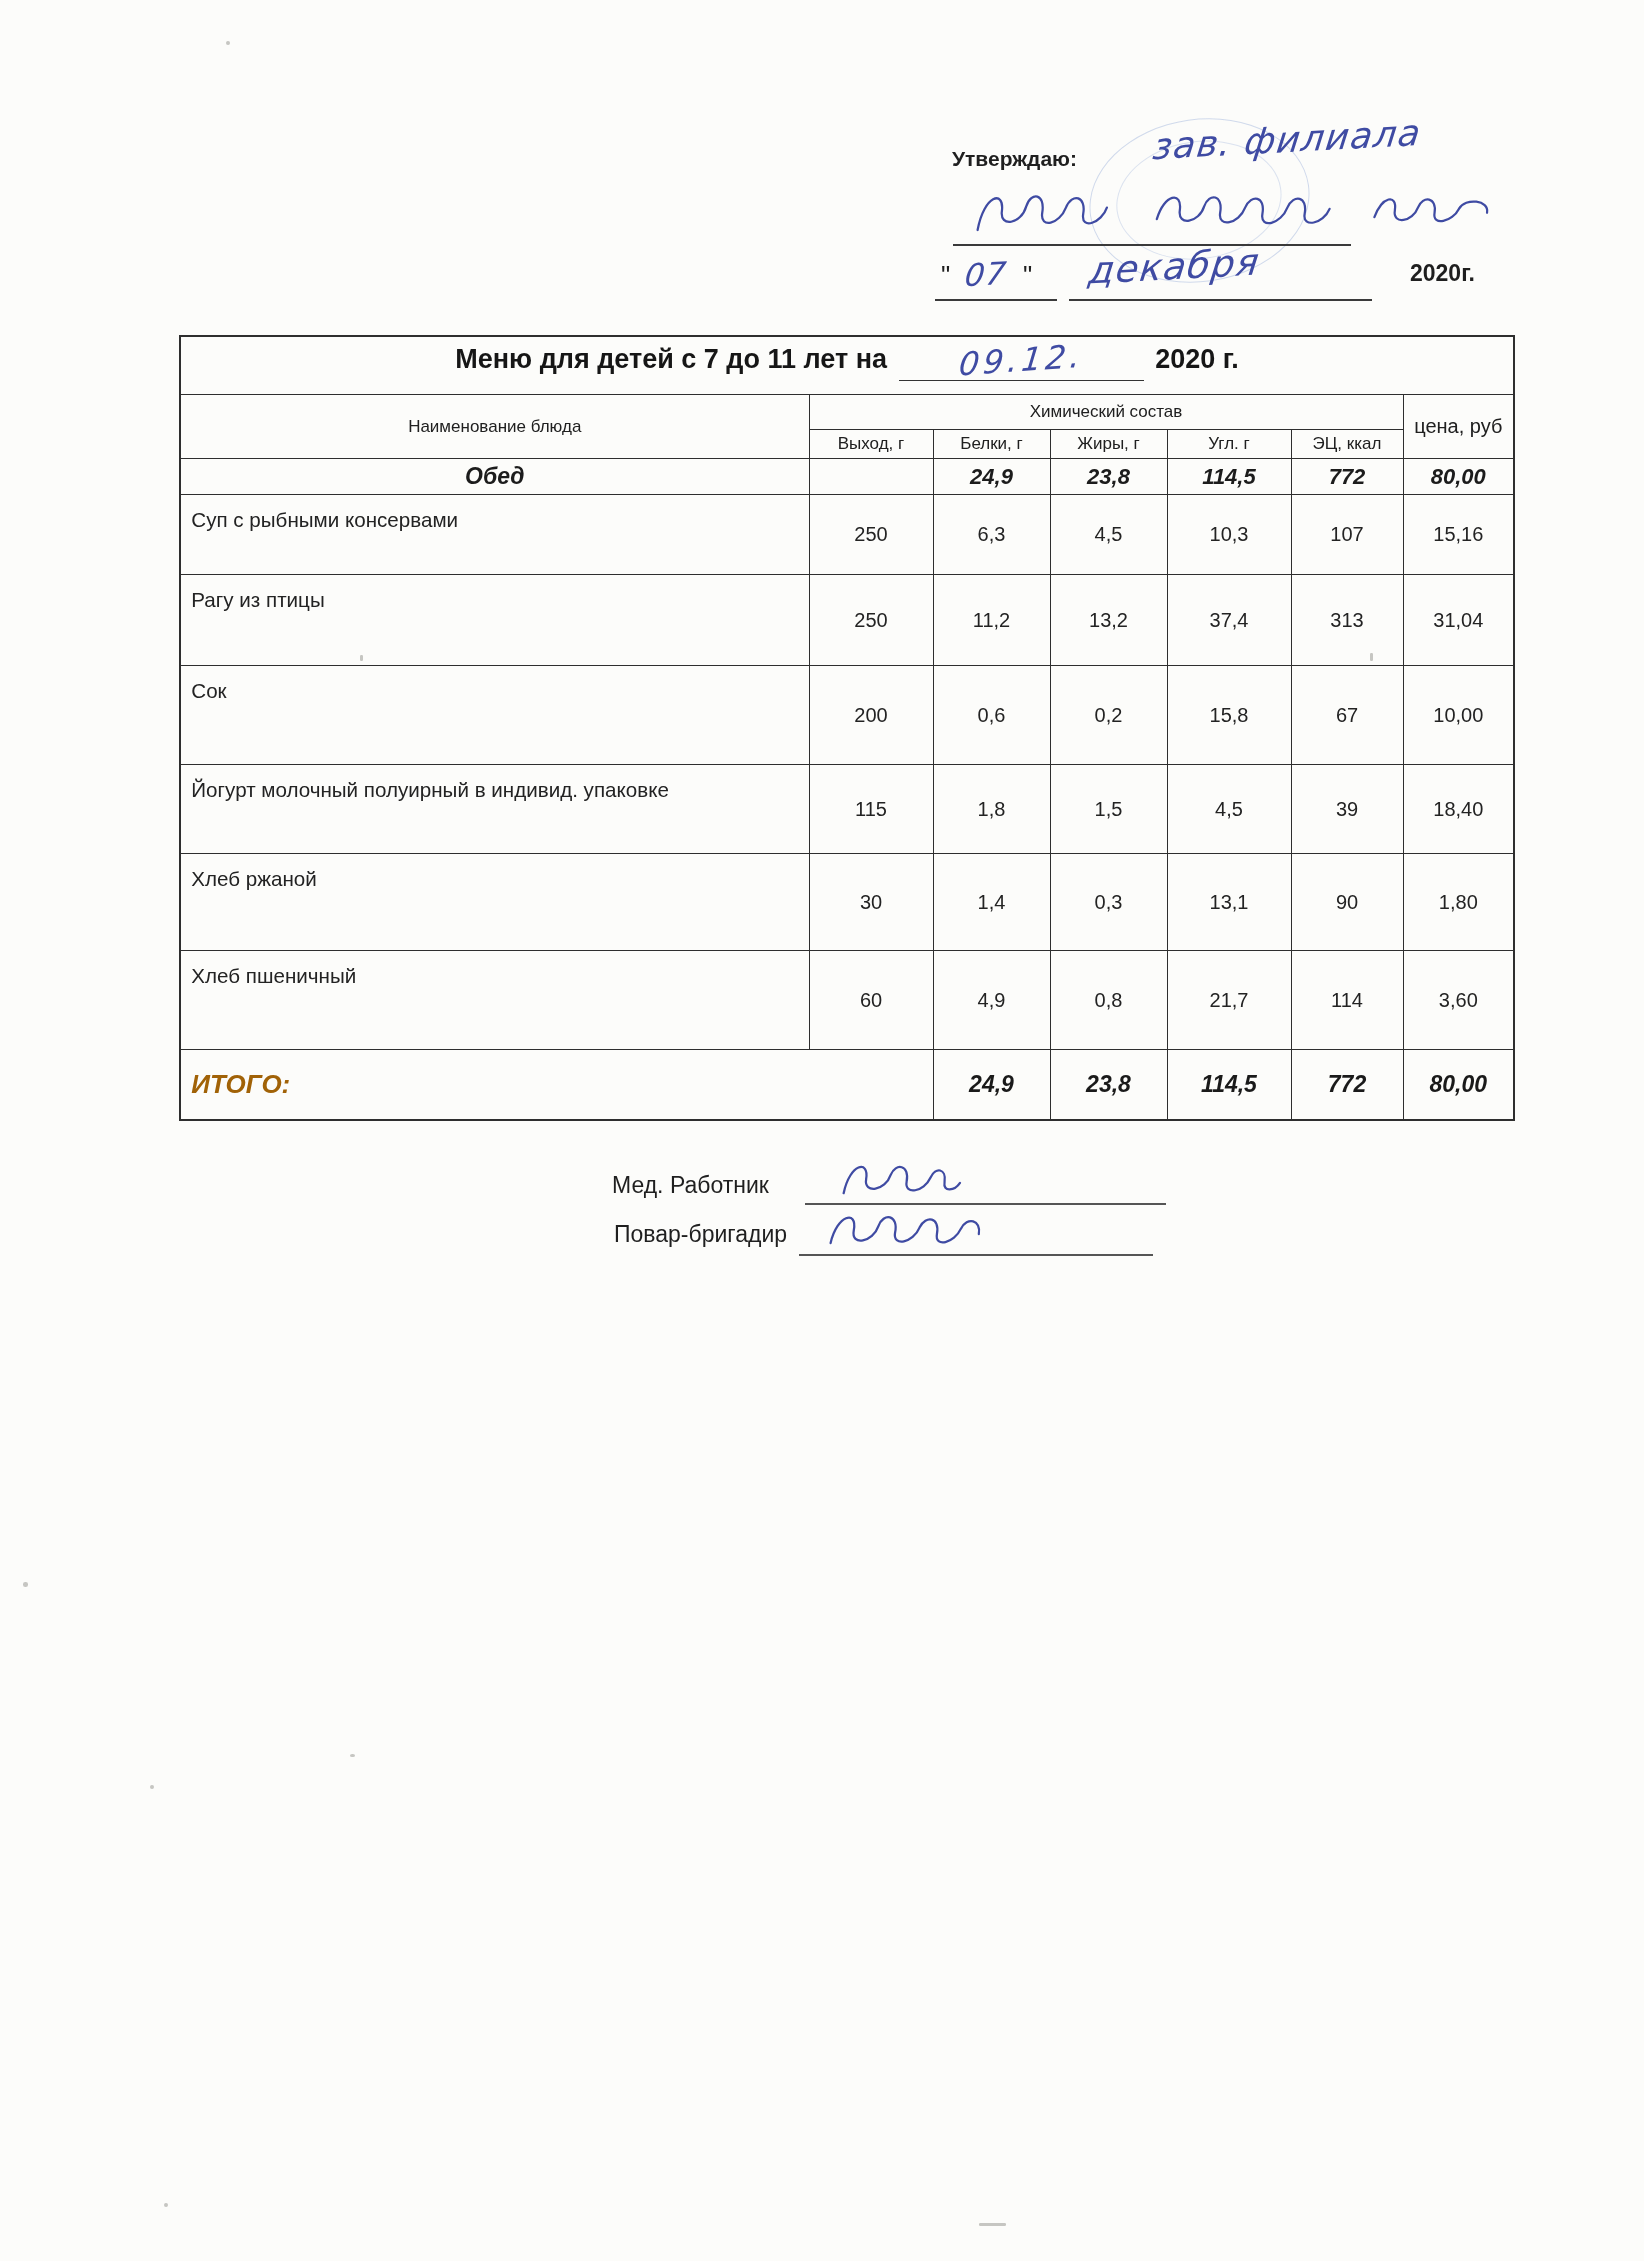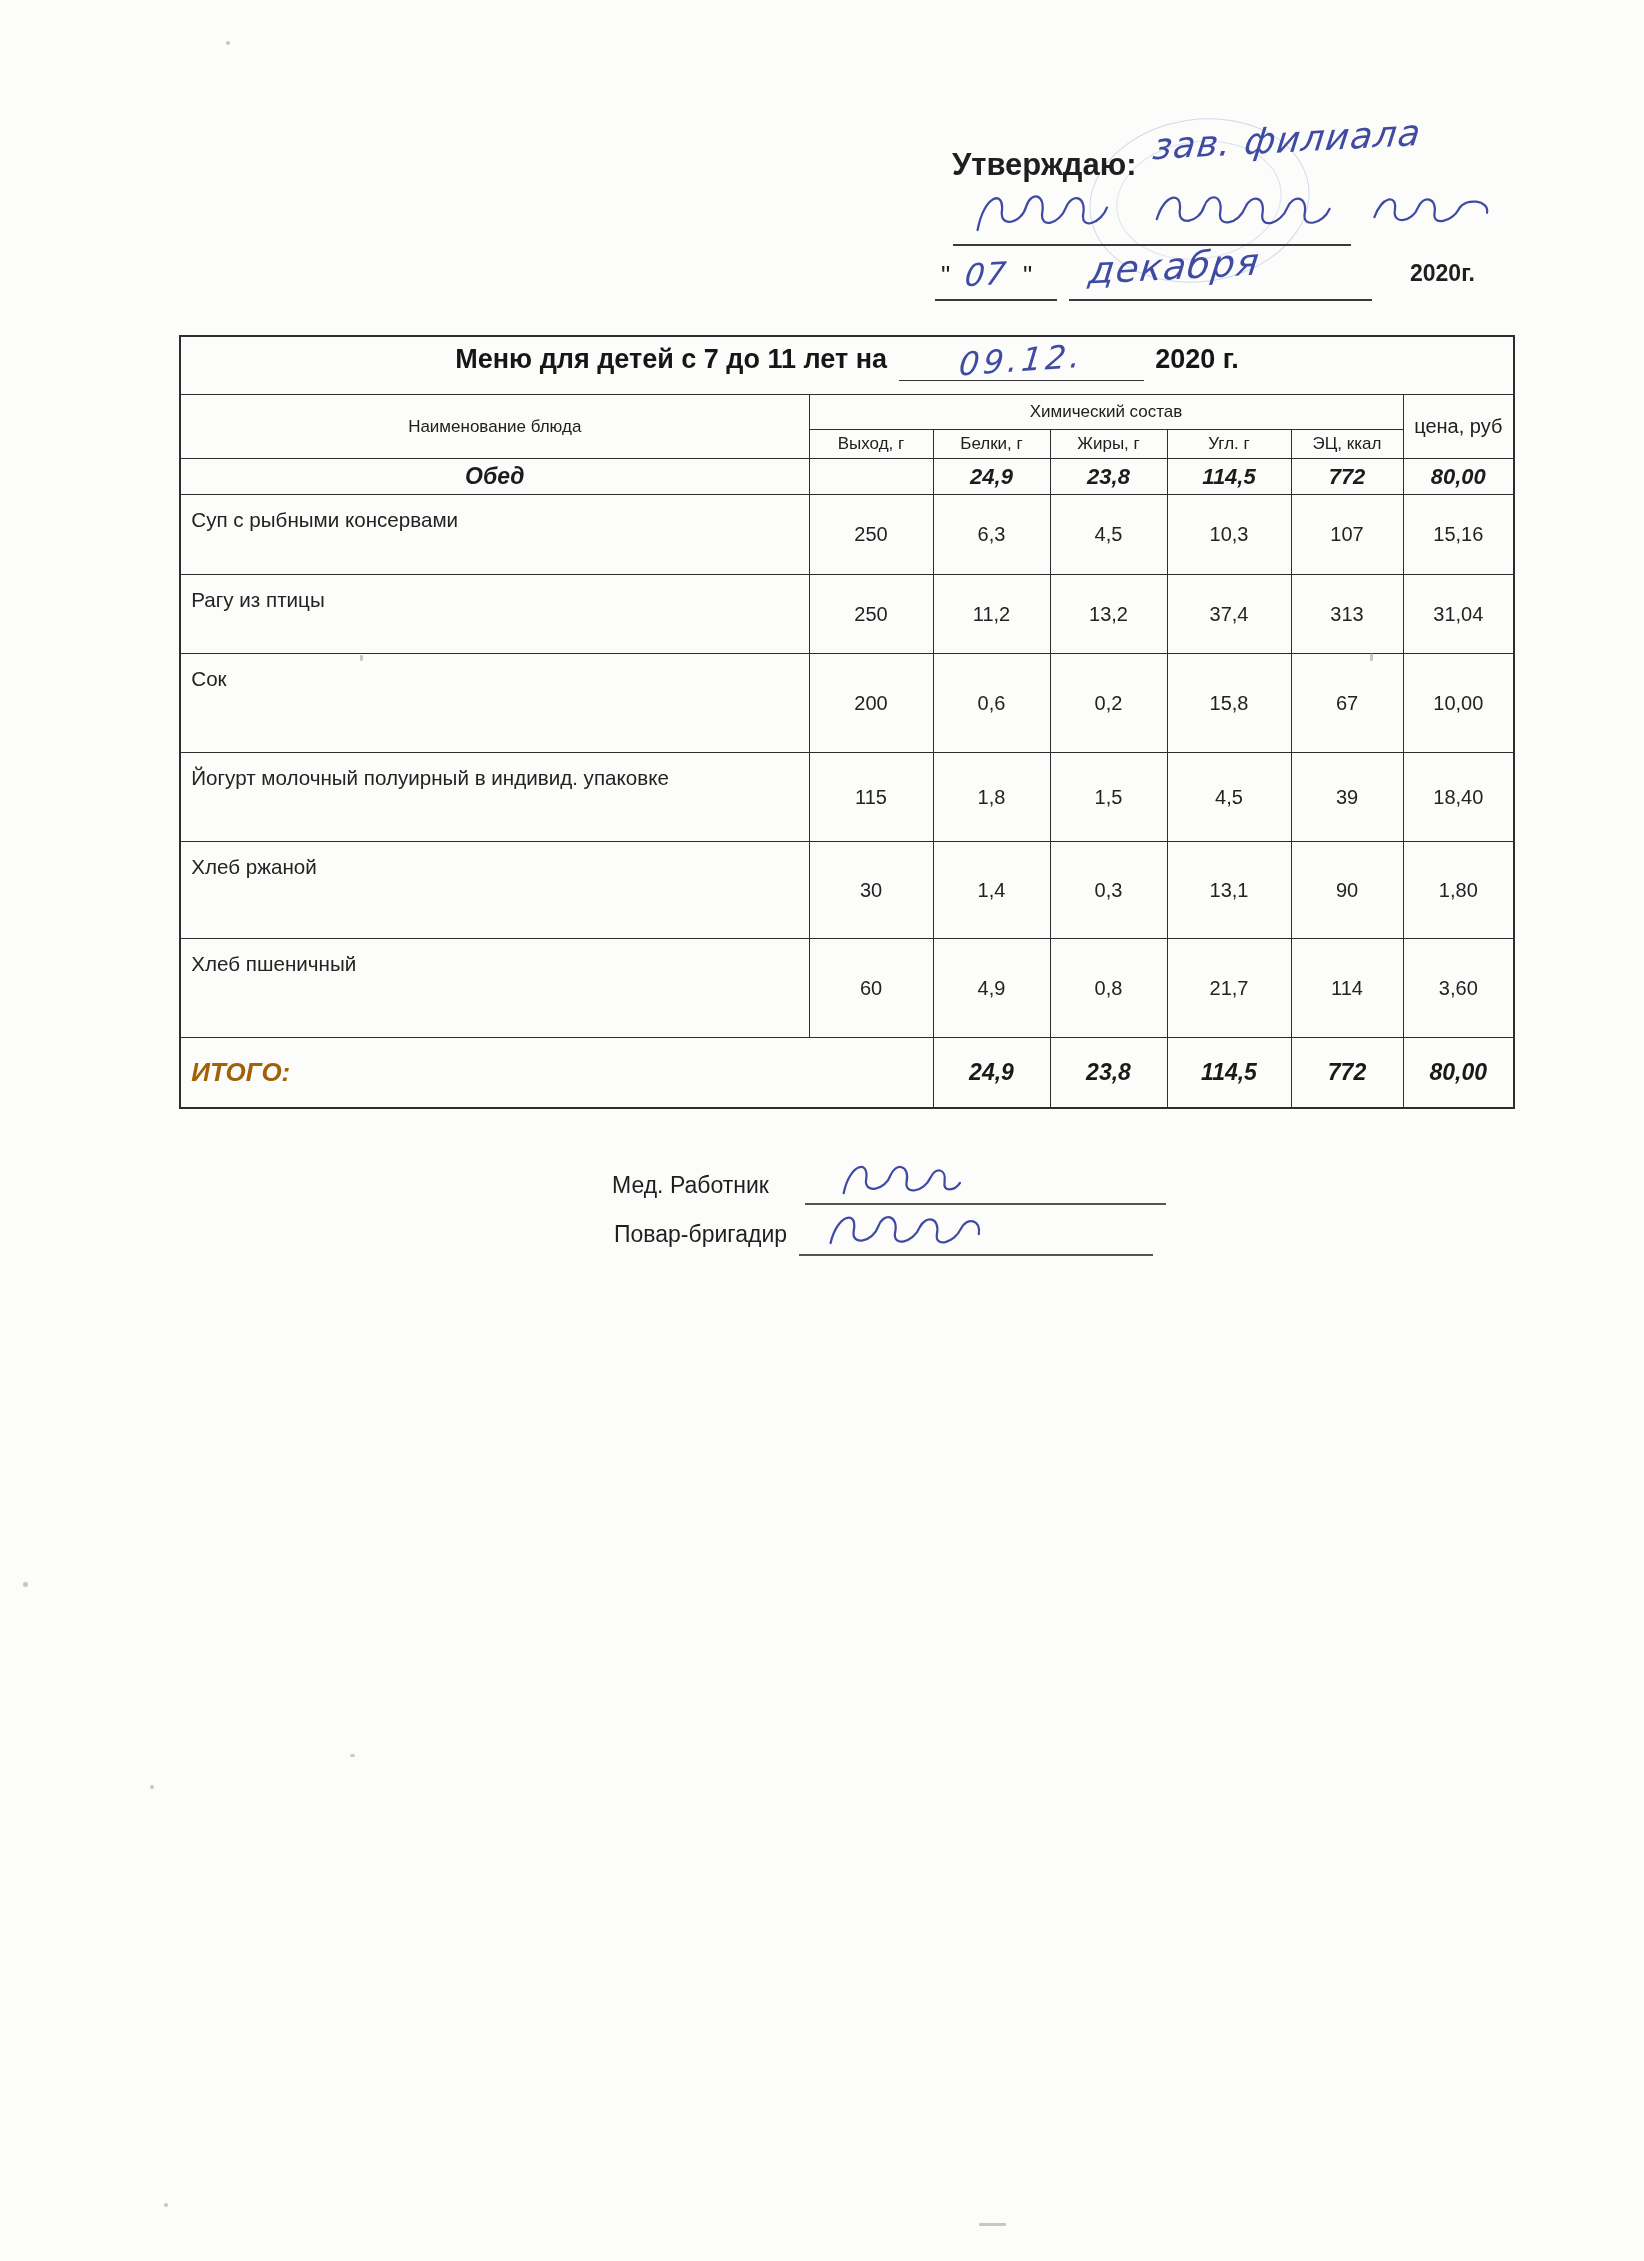--- a/index.html
+++ b/index.html
@@ -59,21 +59,21 @@
 </style>
 </head>
 <body>
 
 <div class="page">
 
   <div class="stamp">
     <div class="stamp-inner"></div>
   </div>
 
-  <span class="printed" style="left:952px; top:147px; font-size:31px; font-weight:600;">Утверждаю:</span>
+  <span class="printed" style="left:952px; top:147px; font-size:21px; font-weight:600;">Утверждаю:</span>
   <span class="hw" style="left:1153px; top:119px; font-size:36px;">зав. филиала</span>
 
   <svg class="sig" style="left:963px; top:182px;" width="554" height="64" viewBox="0 0 860 100">
     <path d="M20 75 C 30 20, 62 12, 58 45 C 54 72, 88 66, 96 38 C 104 14, 126 18, 121 48 C 117 74, 148 66, 158 40 C 168 16, 190 22, 185 50 C 181 76, 214 64, 222 40"></path>
     <path d="M300 58 C 312 18, 340 14, 336 44 C 332 70, 366 64, 374 38 C 382 16, 404 20, 399 48 C 395 72, 428 66, 438 40 C 448 18, 470 22, 465 50 C 461 74, 494 66, 504 40 C 514 18, 536 22, 531 50 C 527 72, 560 66, 570 42"></path>
     <path d="M640 55 C 652 22, 676 18, 672 44 C 668 68, 700 62, 708 40 C 716 20, 738 24, 734 48 C 730 70, 762 62, 772 42 C 782 24, 820 28, 816 48"></path>
   </svg>
   <div class="uline" style="left:953px; top:244px; width:398px;"></div>
 
   <span class="printed" style="left:941px; top:260px; font-size:26px;">"</span>
@@ -134,21 +134,21 @@
     <tr style="height:80px">
       <td class="dish">Суп с рыбными консервами</td>
       <td class="num">250</td>
       <td class="num">6,3</td>
       <td class="num">4,5</td>
       <td class="num">10,3</td>
       <td class="num">107</td>
       <td class="num">15,16</td>
     </tr>
 
-    <tr style="height:79px">
+    <tr style="height:91px">
       <td class="dish">Рагу из птицы</td>
       <td class="num">250</td>
       <td class="num">11,2</td>
       <td class="num">13,2</td>
       <td class="num">37,4</td>
       <td class="num">313</td>
       <td class="num">31,04</td>
     </tr>
 
     <tr style="height:99px">

